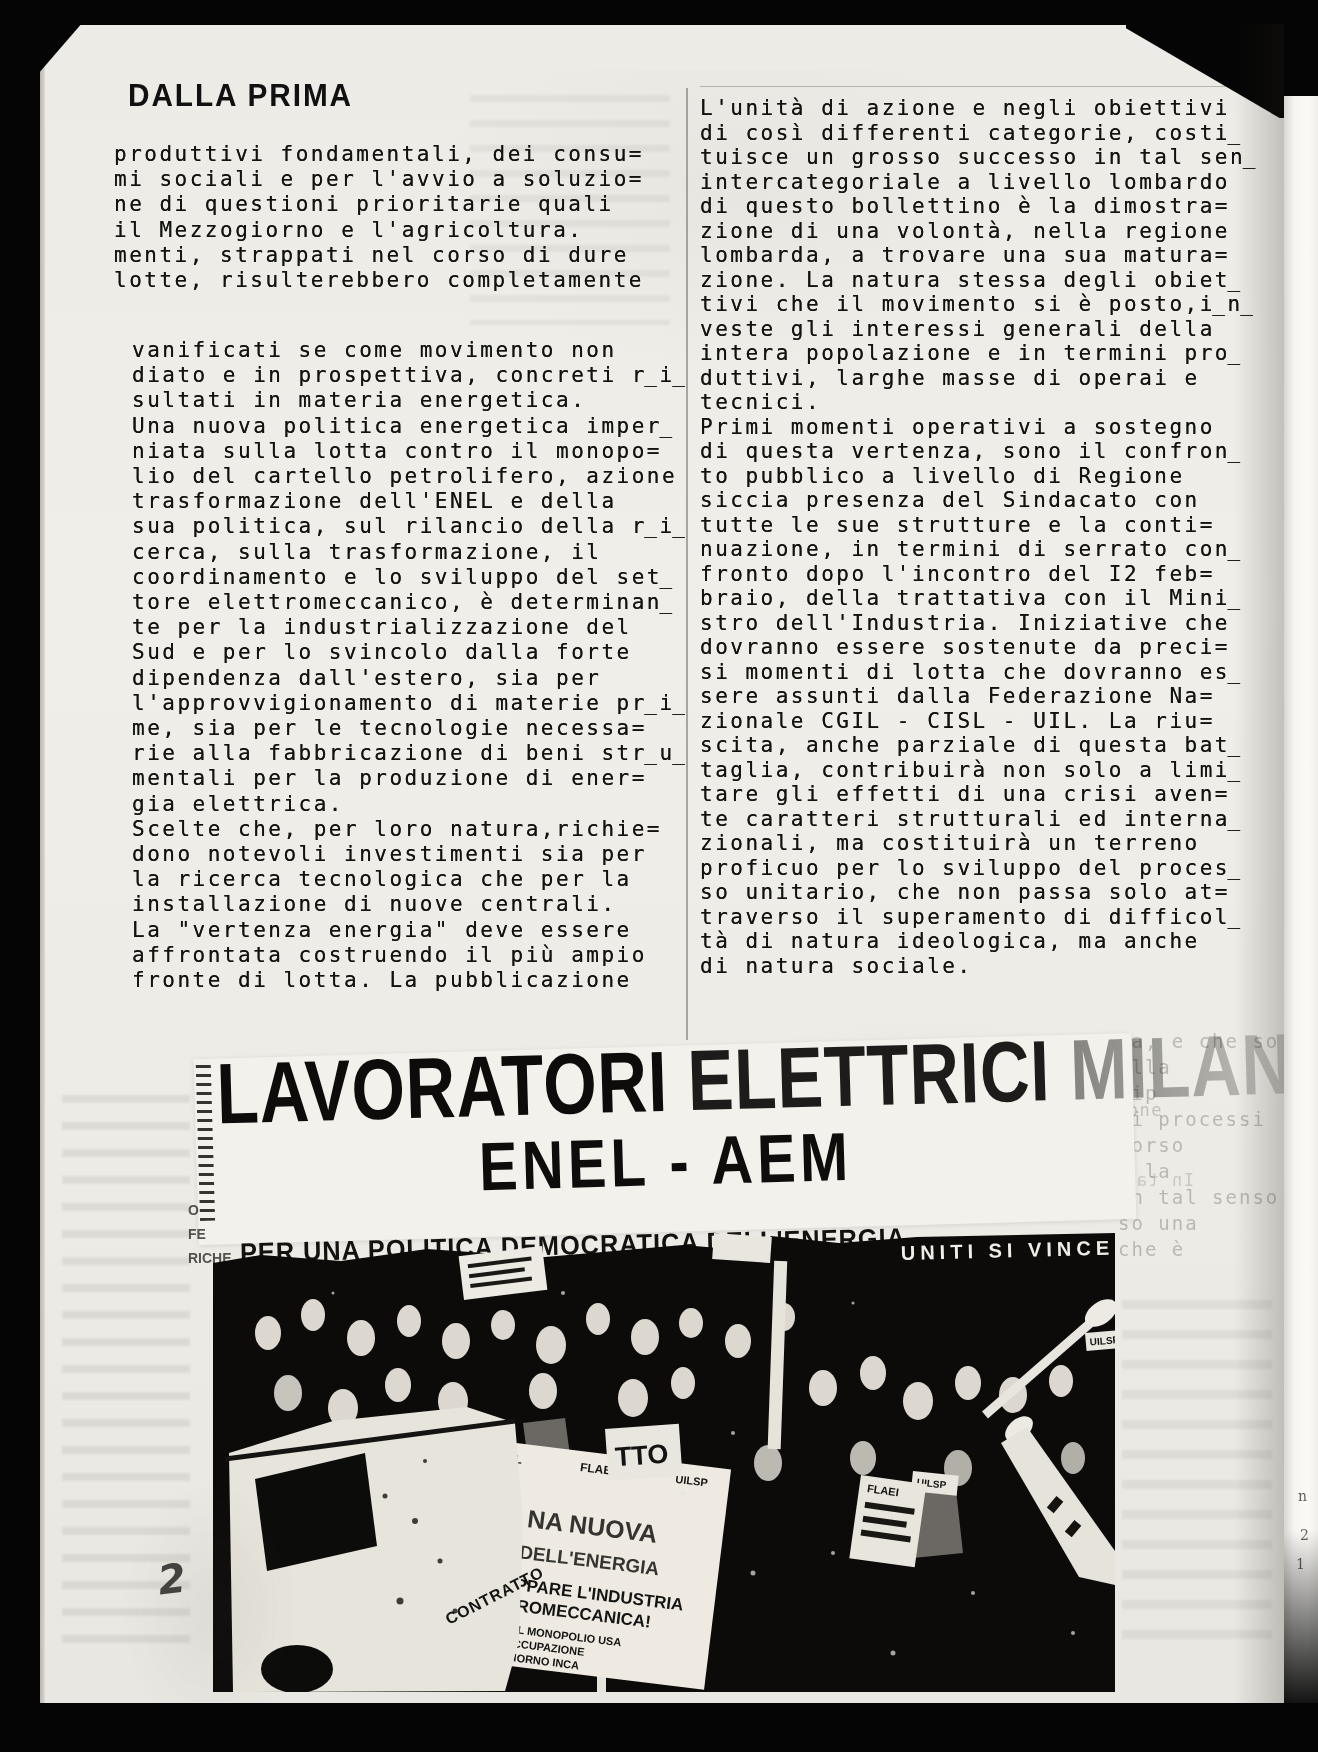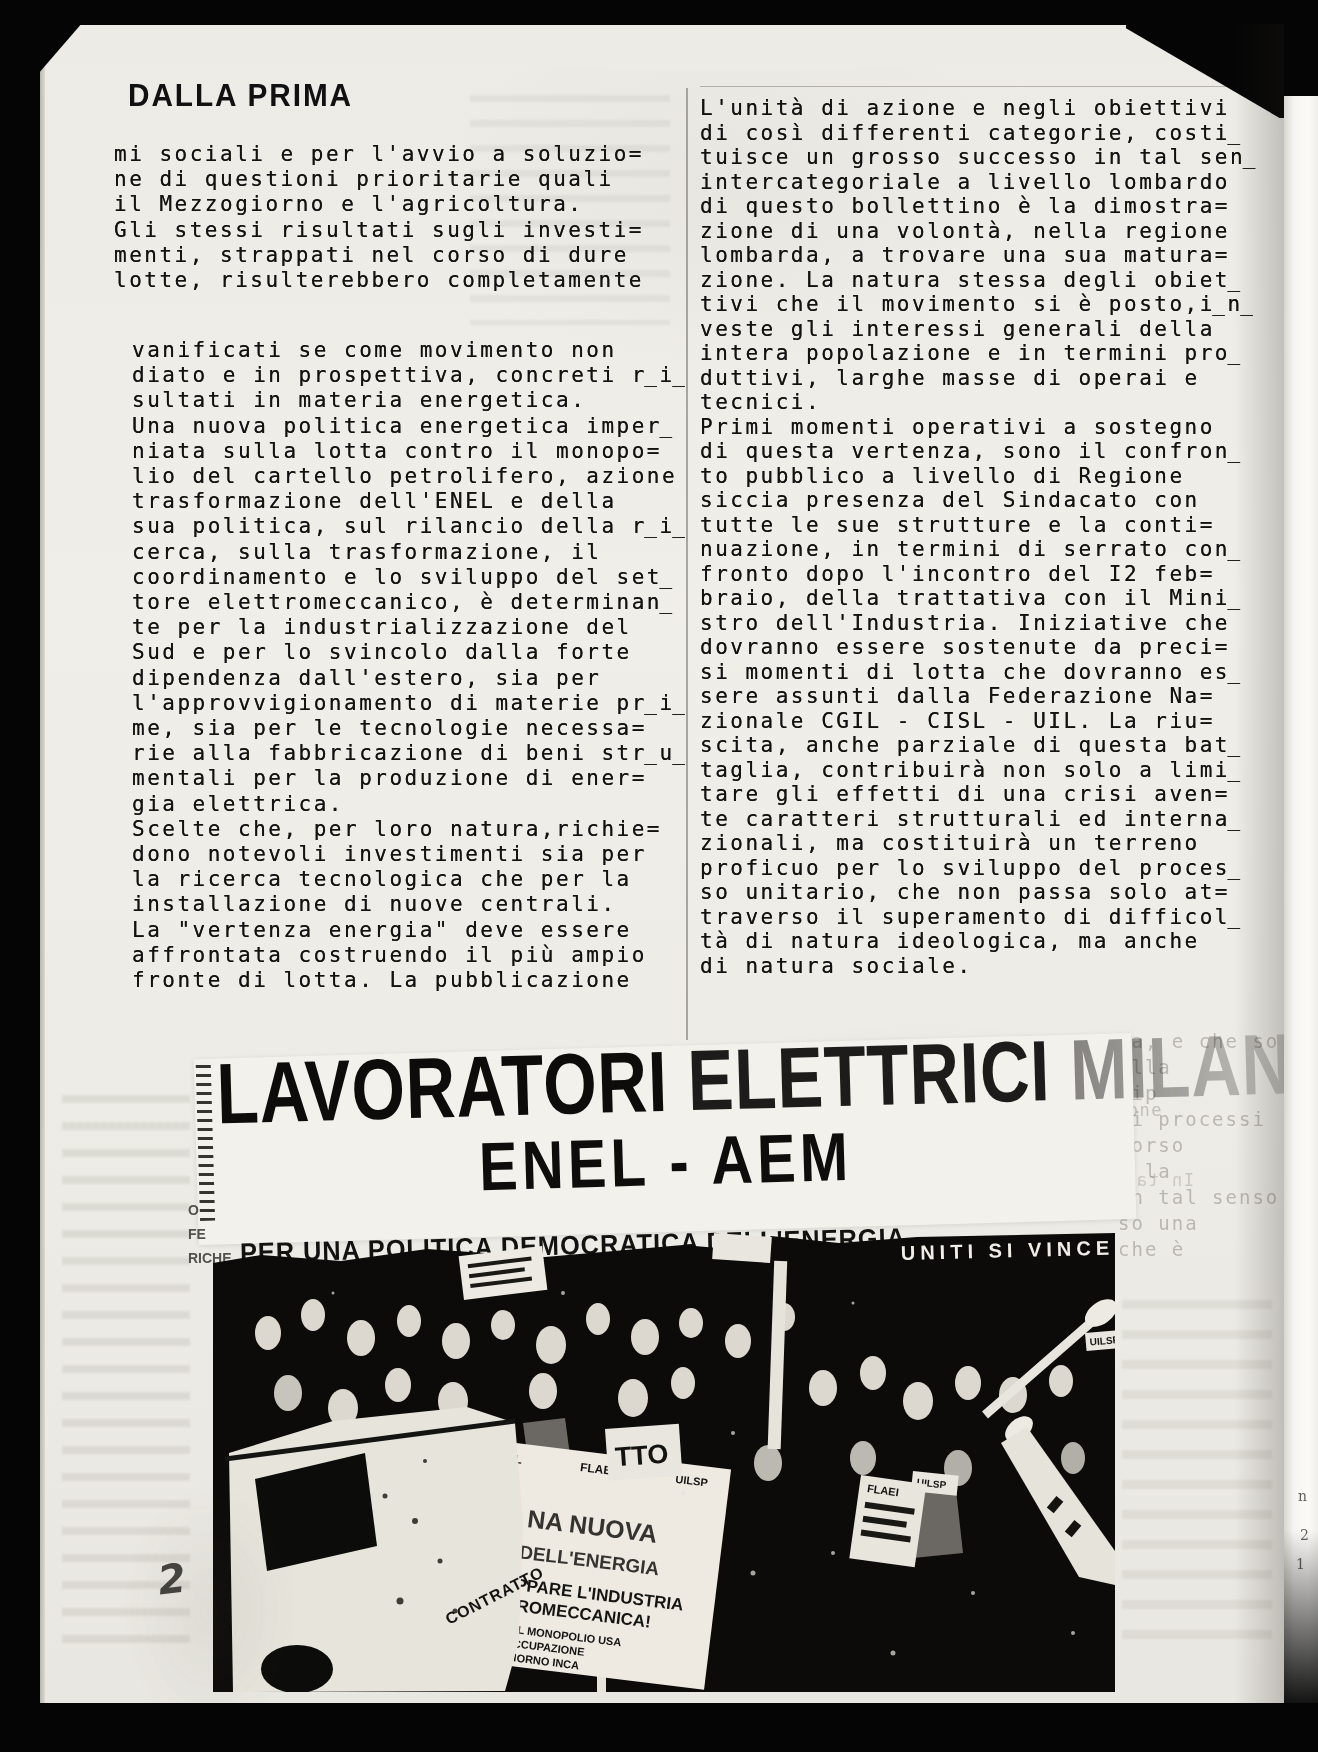--- a/index.html
+++ b/index.html
@@ -98,24 +98,24 @@
     <div class="gl">In tal senso</div>
     <div class="gl">so una</div>
     <div class="gl">che è</div>
   </div>
 
 <h1 class="hdr">DALLA PRIMA</h1>
 <div class="vline"></div>
 <div class="hline"></div>
 
 <div class="col lc1">
+    <div class="tl">produttivi fondamentali, dei consu=</div>
     <div class="tl">mi sociali e per l'avvio a soluzio=</div>
     <div class="tl">ne di questioni prioritarie quali</div>
     <div class="tl">il Mezzogiorno e l'agricoltura.</div>
-    <div class="tl">Gli stessi risultati sugli investi=</div>
     <div class="tl">menti, strappati nel corso di dure</div>
     <div class="tl">lotte, risulterebbero completamente</div>
   </div>
 <div class="col lc2">
     <div class="tl">vanificati se come movimento non</div>
     <div class="tl">diato e in prospettiva, concreti r̲i̲</div>
     <div class="tl">sultati in materia energetica.</div>
     <div class="tl">Una nuova politica energetica imper̲</div>
     <div class="tl">niata sulla lotta contro il monopo=</div>
     <div class="tl">lio del cartello petrolifero, azione</div>

